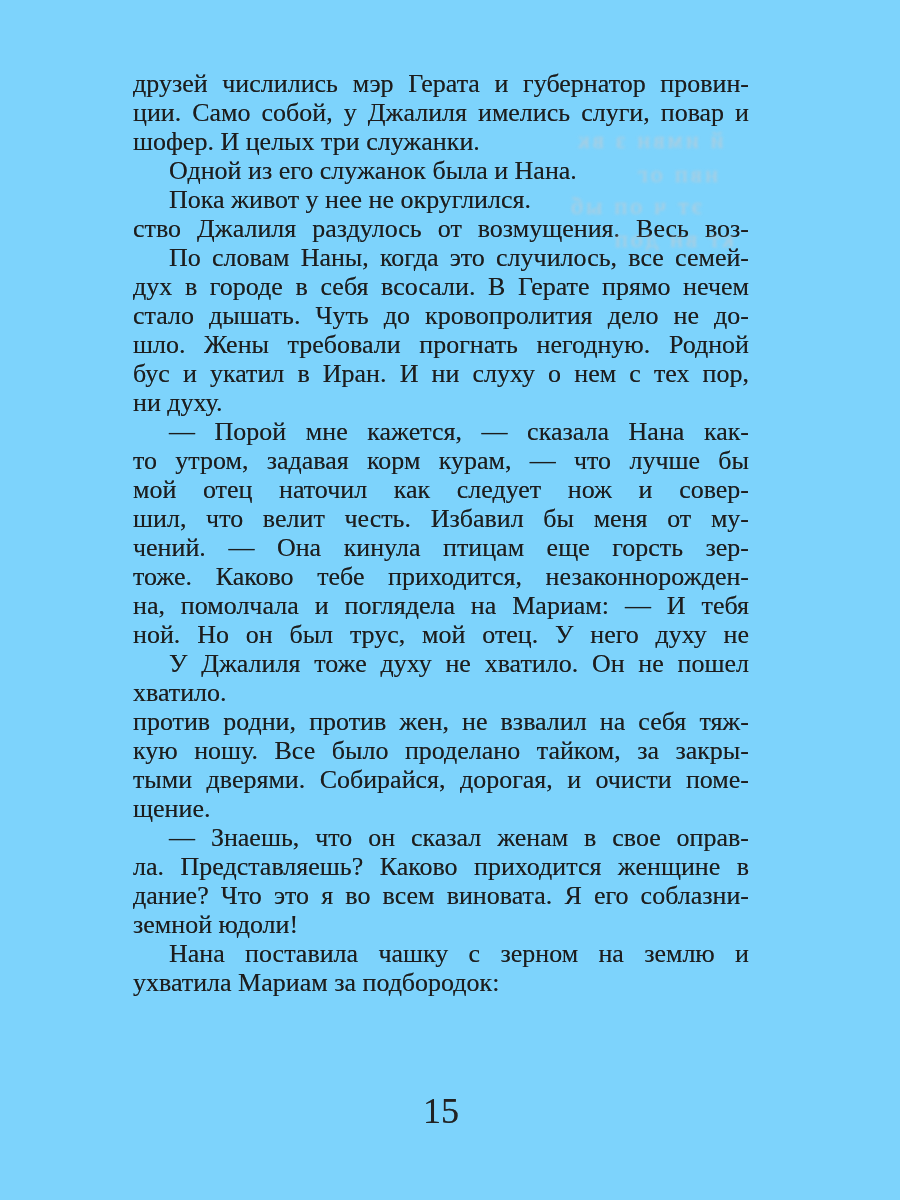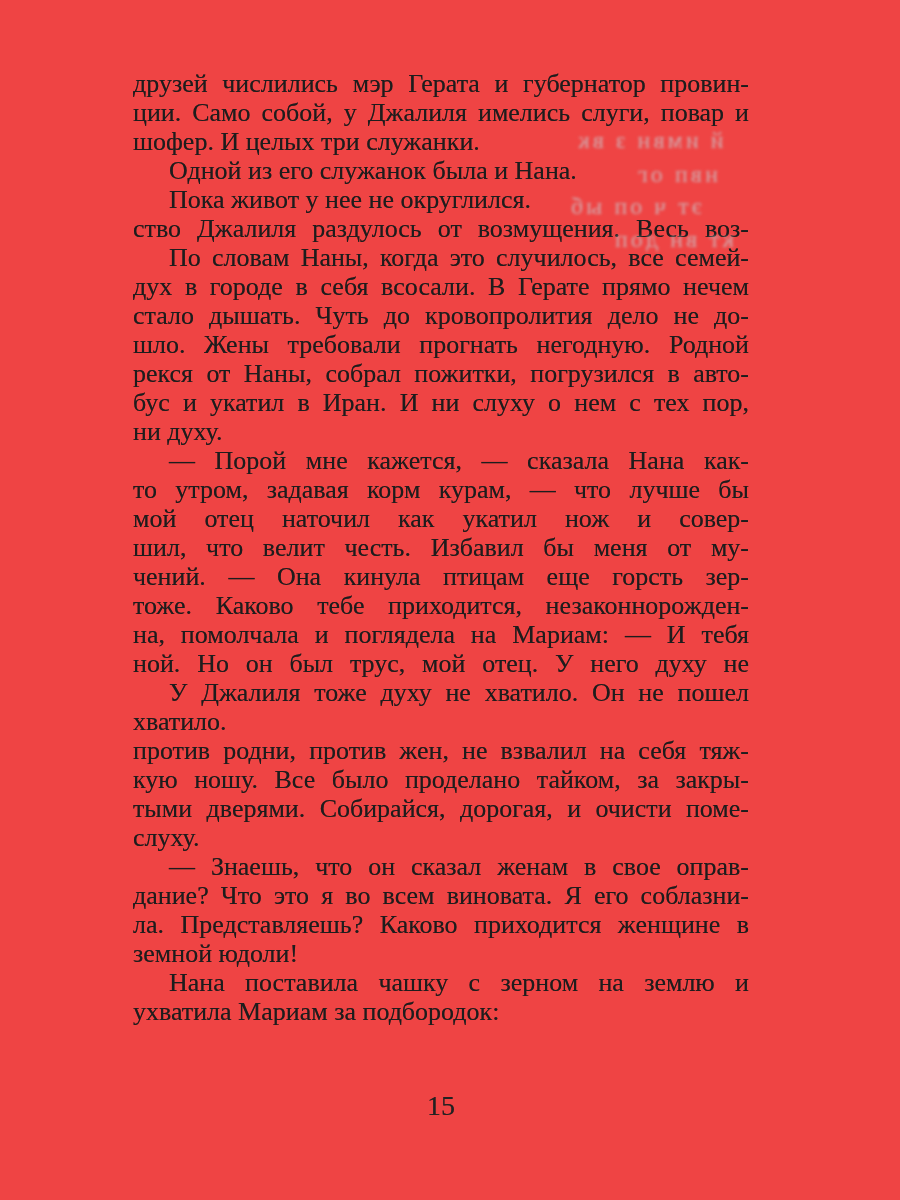--- a/index.html
+++ b/index.html
@@ -3,21 +3,21 @@
 <meta charset="utf-8">
 <style>
   html,body{margin:0;padding:0;}
   body{
     width:900px;height:1200px;
     background:#ffffff;
     font-family:"Liberation Serif","DejaVu Serif",serif;
   }
   .sheet{
     position:relative;width:900px;height:1200px;
-    background:#ef4444;overflow:hidden;
+    background:#7dd3fc;overflow:hidden;
   }
   .text-block{
     position:absolute;left:133px;top:69px;width:616px;
     color:#1d1d1d;font-size:26px;line-height:29px;
     text-rendering:optimizeLegibility;
   }
   .line{
     text-align:justify;
     text-align-last:justify;
     height:29px;overflow:hidden;
@@ -32,61 +32,60 @@
     font-size:24px;
     letter-spacing:3px;
     filter:blur(1.6px);
     transform:scaleX(-1);
     opacity:.75;
     white-space:nowrap;
     pointer-events:none;
   }
   .pagenum{
     position:absolute;left:133px;top:1090px;width:616px;
-    text-align:center;color:#222;font-size:28px;
+    text-align:center;color:#222;font-size:36px;
     text-shadow:0 0 .4px rgba(20,20,20,.5);
   }
 </style>
 </head>
 <body>
 
 <div class="sheet">
 
   <div class="text-block">
 
   <div class="line">друзей числились мэр Герата и губернатор провин-</div>
       <div class="line">ции. Само собой, у Джалиля имелись слуги, повар и</div>
       <div class="line end">шофер. И целых три служанки.</div>
       <div class="line indent end">Одной из его служанок была и Нана.</div>
       <div class="line indent end">Пока живот у нее не округлился.</div>
       <div class="line">ство Джалиля раздулось от возмущения. Весь воз-</div>
       <div class="line indent">По словам Наны, когда это случилось, все семей-</div>
       <div class="line">дух в городе в себя всосали. В Герате прямо нечем</div>
       <div class="line">стало дышать. Чуть до кровопролития дело не до-</div>
       <div class="line">шло. Жены требовали прогнать негодную. Родной</div>
-      <div class="line">рекся от Наны, собрал пожитки, погрузился в авто-</div>
       <div class="line">бус и укатил в Иран. И ни слуху о нем с тех пор,</div>
       <div class="line end">ни духу.</div>
       <div class="line indent">— Порой мне кажется, — сказала Нана как-</div>
       <div class="line">то утром, задавая корм курам, — что лучше бы</div>
-      <div class="line">мой отец наточил как укатил нож и совер-</div>
+      <div class="line">мой отец наточил как следует нож и совер-</div>
       <div class="line">шил, что велит честь. Избавил бы меня от му-</div>
       <div class="line">чений. — Она кинула птицам еще горсть зер-</div>
       <div class="line">тоже. Каково тебе приходится, незаконнорожден-</div>
       <div class="line">на, помолчала и поглядела на Мариам: — И тебя</div>
       <div class="line">ной. Но он был трус, мой отец. У него духу не</div>
       <div class="line indent">У Джалиля тоже духу не хватило. Он не пошел</div>
       <div class="line end">хватило.</div>
       <div class="line">против родни, против жен, не взвалил на себя тяж-</div>
       <div class="line">кую ношу. Все было проделано тайком, за закры-</div>
       <div class="line">тыми дверями. Собирайся, дорогая, и очисти поме-</div>
-      <div class="line end">слуху.</div>
+      <div class="line end">щение.</div>
       <div class="line indent">— Знаешь, что он сказал женам в свое оправ-</div>
+      <div class="line">ла. Представляешь? Каково приходится женщине в</div>
       <div class="line">дание? Что это я во всем виновата. Я его соблазни-</div>
-      <div class="line">ла. Представляешь? Каково приходится женщине в</div>
       <div class="line end">земной юдоли!</div>
       <div class="line indent">Нана поставила чашку с зерном на землю и</div>
       <div class="line end">ухватила Мариам за подбородок:</div>
     </div>
 
   <div>
 
   <div class="ghost" style="left: 575px; top: 127px;">й имвн з вк</div>
       <div class="ghost" style="left: 635px; top: 161px;">нвп ог</div>
       <div class="ghost" style="left: 568px; top: 193px;">эт ч оп ыб</div>

